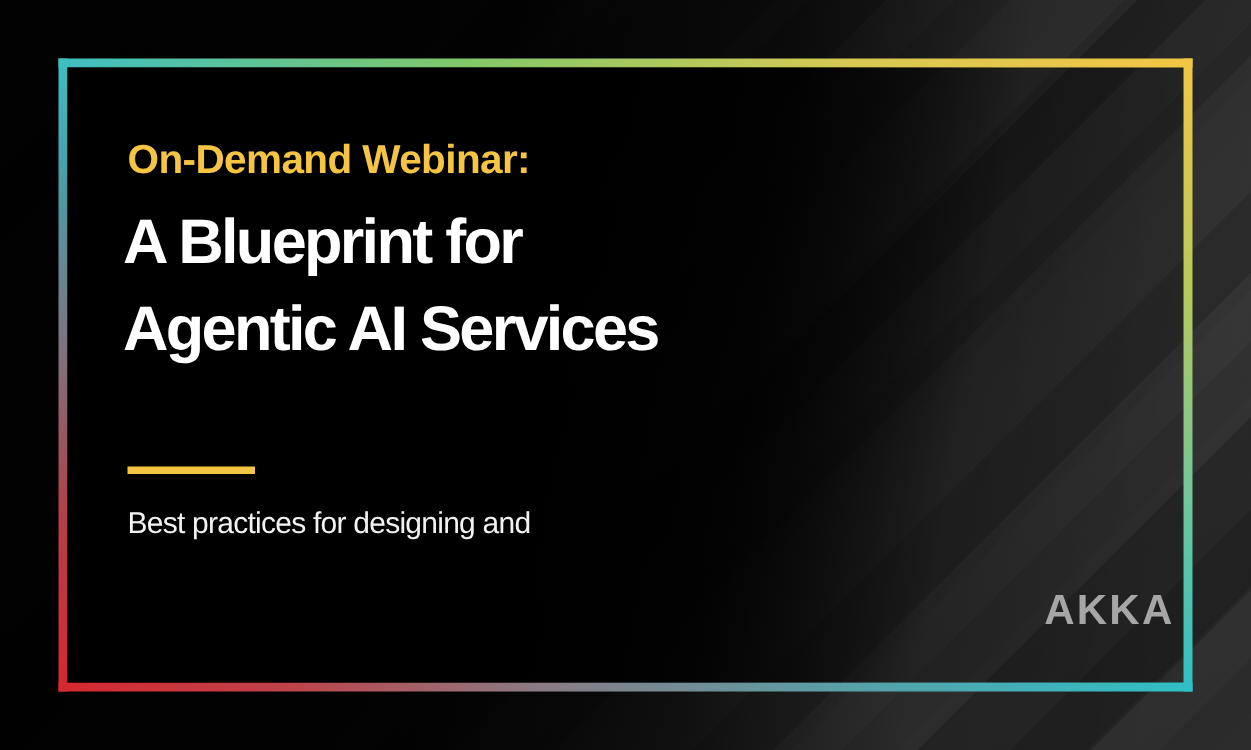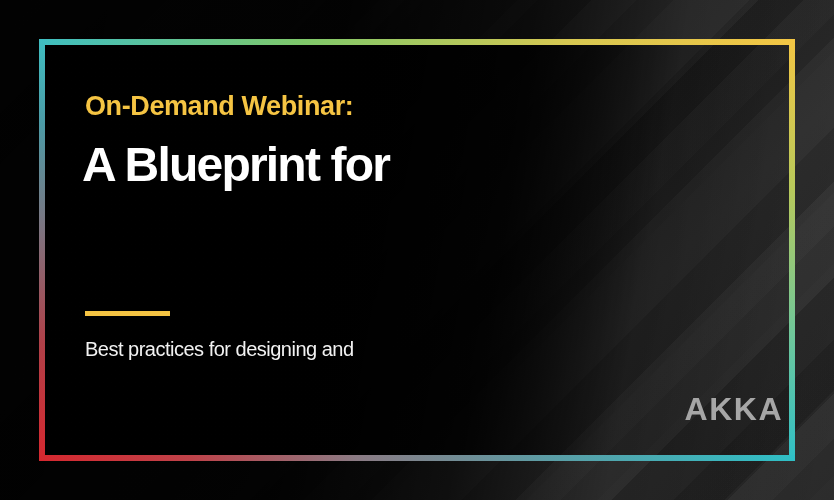--- a/index.html
+++ b/index.html
@@ -79,21 +79,21 @@
     font-weight: 700;
     letter-spacing: -0.4px;
     color: #f5c443;
     line-height: 1.1;
     white-space: nowrap;
   }
   .headline {
     position: absolute;
     top: 132px;
     left: -3px;
-    font-size: 48px;
+    font-size: 42px;
     font-weight: 700;
     letter-spacing: -1.8px;
     color: #ffffff;
     line-height: 1.37;
     white-space: nowrap;
   }
   .headline .hl-line { display: block; }
 
   .divider {
     position: absolute;
@@ -113,21 +113,21 @@
     color: #f2f2f2;
     line-height: 1.35;
     white-space: nowrap;
   }
   .subtitle .sub-line { display: block; }
 
   .logo {
     position: absolute;
     right: 51px;
     top: 393px;
-    font-size: 32px;
+    font-size: 28px;
     font-weight: 700;
     letter-spacing: 1.5px;
     color: #a6a6a6;
     line-height: 1;
   }
 </style>
 </head>
 <body>
 
 <div id="stage">
@@ -179,20 +179,21 @@
                 rgba(0,0,0,0.80) 60%,
                 rgba(0,0,0,0.25) 78%,
                 rgba(0,0,0,0.05) 100%);"></div>
 
   <div class="content">
 
     <div class="eyebrow">On-Demand Webinar:</div>
 
     <div class="headline">
       <span class="hl-line">A Blueprint for</span>
+      <span class="hl-line">Agentic AI Services</span>
     </div>
 
     <div class="divider"></div>
 
     <div class="subtitle">
       <span class="sub-line">Best practices for designing and</span>
     </div>
   </div>
 
   <div class="logo">AKKA</div>

